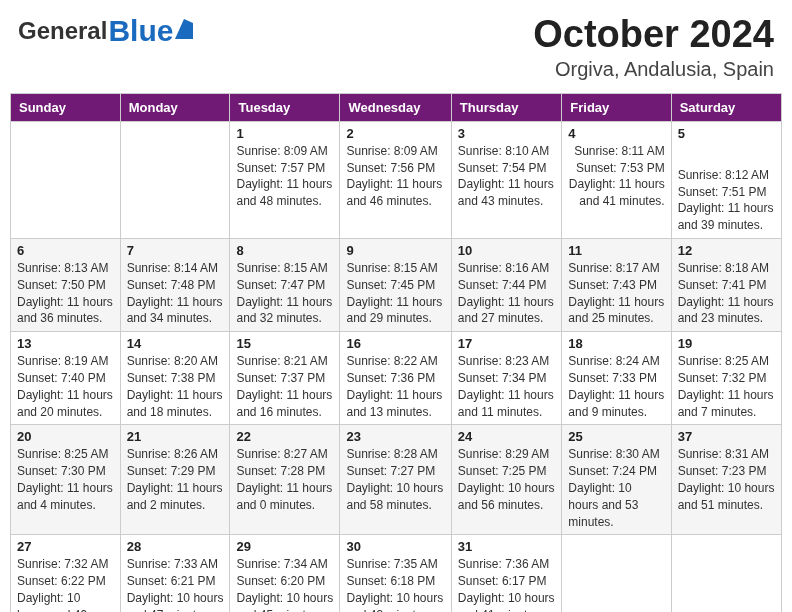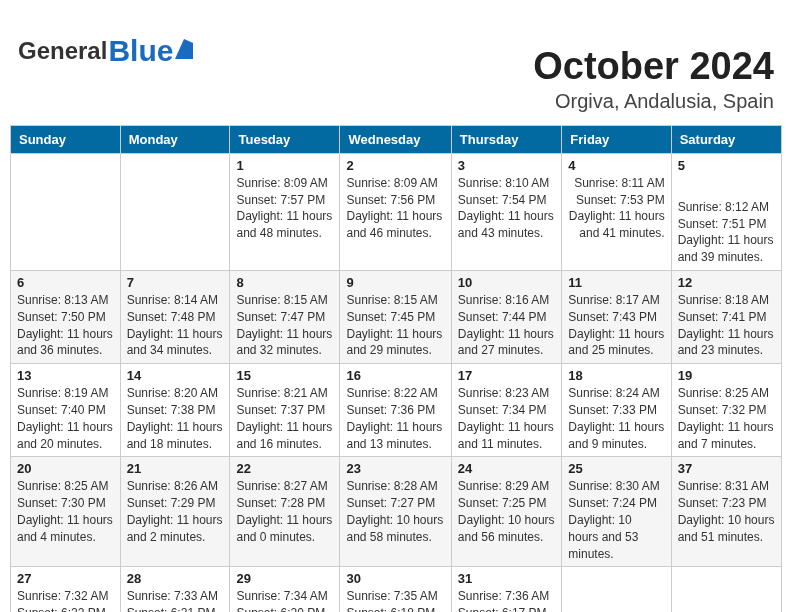--- a/index.html
+++ b/index.html
@@ -17,40 +17,39 @@
       margin-bottom: 8px;
       padding: 4px 8px;
     }
     .logo {
       display: flex;
       flex-direction: column;
       align-items: flex-start;
     }
     .title-section {
       text-align: right;
-      margin-top: 32px;
     }
     .month-title {
       font-size: 38px;
       font-weight: bold;
       color: #222;
       line-height: 1.1;
     }
     .location-title {
       font-size: 20px;
       color: #444;
       margin-top: 2px;
     }
     .calendar {
       width: 100%;
       border-collapse: collapse;
       font-size: 11px;
     }
     .calendar th {
-      background-color: #0369a1;
+      background-color: #701a75;
       color: #fff;
       text-align: left;
       padding: 6px 8px;
       font-size: 13px;
       font-weight: bold;
       border: 1px solid #ccc;
     }
     .calendar td {
       border: 1px solid #ccc;
       vertical-align: top;
@@ -76,21 +75,21 @@
     }
     .empty-cell {
       background: #fff !important;
     }
   </style>
 </head>
 <body>
 
 <div class="header">
   <div class="logo">
-    <div style="display:flex;align-items:center;margin-top:20px;">
+    <div style="display:flex;align-items:center;">
       <span style="font-size:24px;font-weight:bold;color:#333;">General</span>
       <span style="font-size:30px;font-weight:bold;color:#1a6abf;margin-left:1px;">Blue</span>
       <svg width="18" height="20" viewBox="0 0 18 20" style="margin-left:2px;margin-top:-4px;">
         <polygon points="0,20 18,20 18,4 9,0" fill="#1a6abf"></polygon>
       </svg>
     </div>
   </div>
   <div class="title-section">
     <div class="month-title">October 2024</div>
     <div class="location-title">Orgiva, Andalusia, Spain</div>

